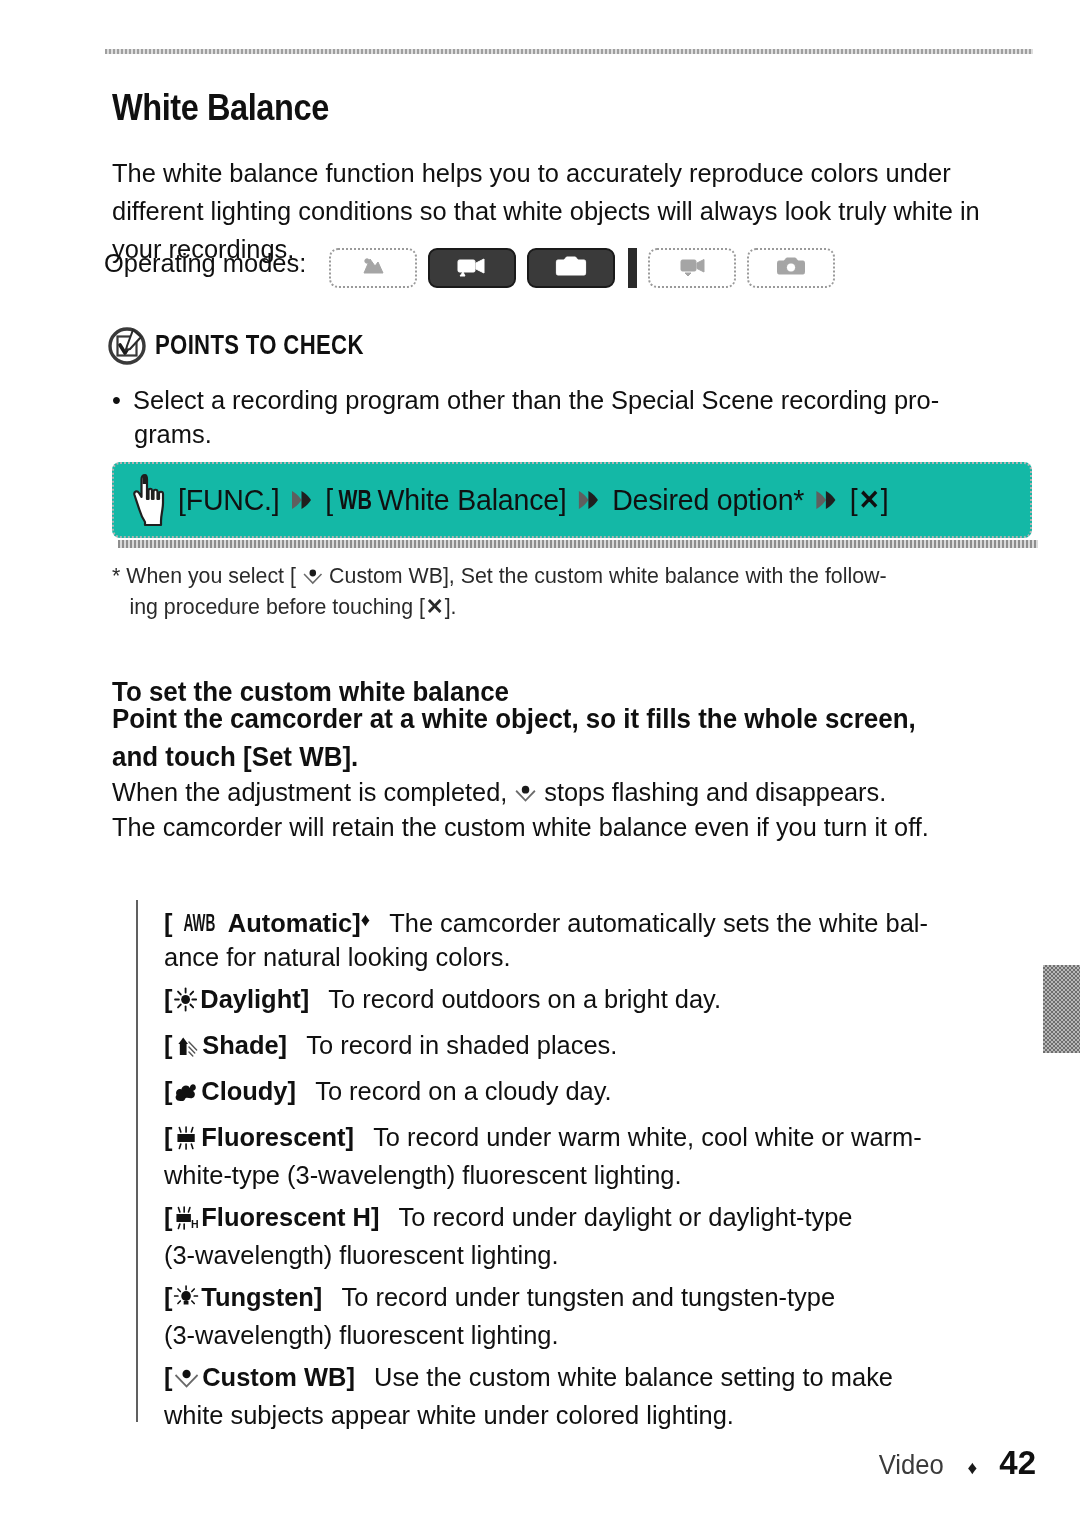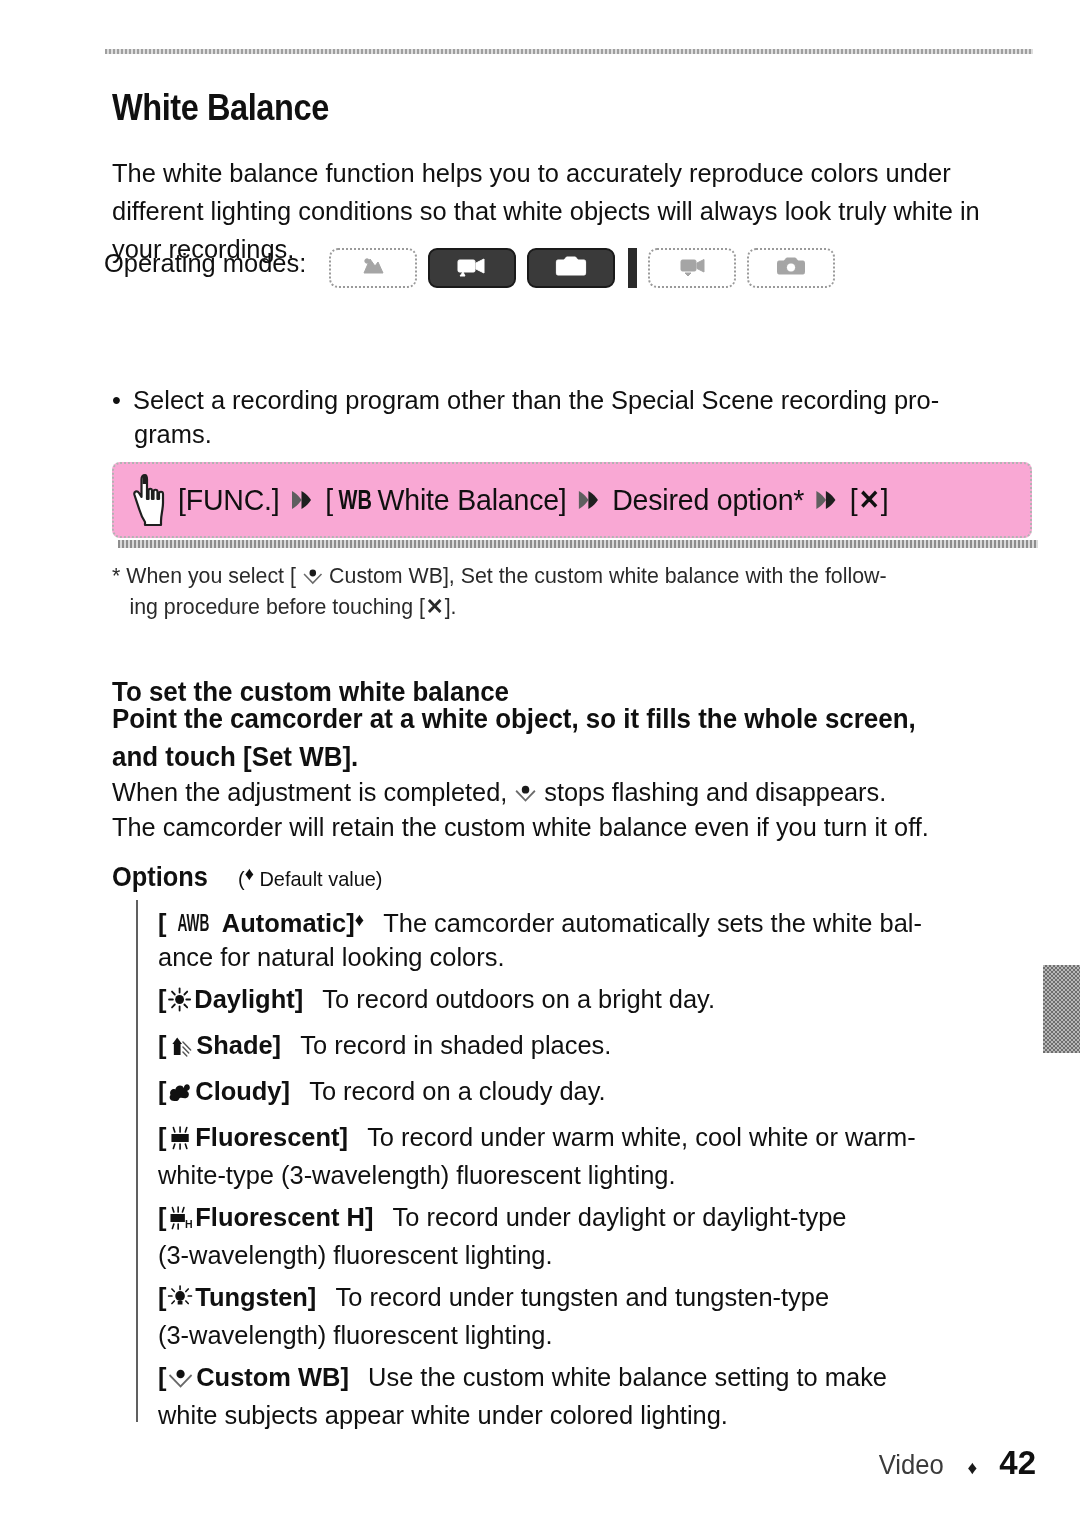--- a/index.html
+++ b/index.html
@@ -125,21 +125,21 @@
     transform-origin: left top;
   }
 
   
   .procbar {
     position: absolute;
     left: 112px; top: 462px;
     width: 920px; height: 76px;
     border: 2px dotted #b3b3b3;
     border-radius: 8px;
-    background: #f9a8d4;
+    background: #14b8a6;
     display: flex; align-items: center;
   }
   .procbar-shadow {
     position: absolute;
     left: 118px; top: 540px;
     width: 920px; height: 8px;
     background: repeating-linear-gradient(90deg,#8e8e8e 0 2px,#dadada 2px 4px);
   }
   .hand-icon { width: 38px; height: 58px; margin-left: 16px; margin-right: 10px; }
   .proc-text {
@@ -234,21 +234,21 @@
 
   .opt-rule {
     position: absolute;
     left: 136px; top: 900px;
     width: 2px; height: 522px;
     background: #606060;
   }
 
   .opt-list {
     position: absolute;
-    left: 158px; top: 903px;
+    left: 164px; top: 903px;
     width: 880px;
   }
   .opt {
     font-size: 26.5px;
     line-height: 34px;
     margin-bottom: 8px;
     transform: scaleX(0.96);
     transform-origin: left top;
   }
   .opt .name {
@@ -349,20 +349,31 @@
     <span class="mode-box dim">
       <span>
         <svg width="32" height="24" viewBox="0 0 32 24">
           <path d="M4 7 h5 l2.5-3 h9 L23 7 h5 a1.5 1.5 0 0 1 1.5 1.5 v10 A1.5 1.5 0 0 1 28 20 H4 a1.5 1.5 0 0 1-1.5-1.5 V8.5 A1.5 1.5 0 0 1 4 7 Z"></path>
           <circle cx="16" cy="13.5" r="4.6" fill="#ffffff"></circle>
         </svg>
       </span>
     </span>
   </div>
 
+  <div class="ptc">
+    <span class="ptc-badge">
+      <svg width="40" height="42" viewBox="0 0 40 42">
+        <circle cx="19" cy="22" r="17" fill="none" stroke="#3a3a3a" stroke-width="3.4"></circle>
+        <rect x="9.5" y="12.5" width="19" height="19" fill="none" stroke="#3a3a3a" stroke-width="2.2"></rect>
+        <path d="M12 21 L17 29 L27 12" fill="none" stroke="#1a1a1a" stroke-width="3.6" stroke-linecap="round" stroke-linejoin="round"></path>
+        <path d="M25 6 L33 13 L22 25 L18 26 L19 22 Z" fill="#ffffff" stroke="#2a2a2a" stroke-width="2"></path>
+      </svg>
+    </span>
+    <span class="ptc-title">POINTS TO CHECK</span>
+  </div>
 
   <div class="bullet-row">
     <span class="bullet-dot">•</span><span class="bullet-text">Select a recording program other than the Special Scene recording pro-</span>
   </div>
   <div class="bullet-cont">grams.</div>
 
   <div class="procbar">
     <span class="hand-icon">
       <svg width="38" height="58" viewBox="0 0 38 58">
         <path d="M15 4 C12.5 4 11.5 6 11.5 8.5 L11.5 26 L9 22 C7 19 3.5 20.5 4.5 24 L9.5 39 C11 44 13 48 15 51 L15 54 L31 54 L31 50 C31 44 33 38 33 32 L33 23 C33 20 29 20 29 23 L29 28 L27.5 28 L27.5 21 C27.5 18 23.5 18 23.5 21 L23.5 28 L22 28 L22 20 C22 17 18.5 17 18.5 20 L18.5 28 L17 28 L17 8.5 C17 6 16.5 4 15 4 Z" fill="#ffffff" stroke="#1f1f1f" stroke-width="2.2" stroke-linejoin="round"></path>
@@ -421,24 +432,20 @@
     <span>
       <svg width="24" height="20" viewBox="0 0 22 18" style="vertical-align:-3px">
         <ellipse cx="11" cy="5" rx="3.6" ry="3.6" fill="#1a1a1a"></ellipse>
         <path d="M2 6 L11 15 L20 6" fill="none" stroke="#6a6a6a" stroke-width="1.7"></path>
       </svg>
     </span>
     <span>stops flashing and disappears.</span><br>
     <span>The camcorder will retain the custom white balance even if you turn it off.</span>
   </div>
 
-  <div class="opt-head">
-    <span class="opt-head-title">Options</span>
-    <span class="opt-head-note"><span>(</span><span class="diamond">♦</span> <span>Default value)</span></span>
-  </div>
 
   <div class="opt-rule"></div>
 
   <div class="opt-list">
 
     <div class="opt">
       <span class="name"><span>[</span><span class="awb-glyph opt-ico">AWB</span><span>Automatic]</span><span class="diamond">♦</span></span><span class="gap"></span><span class="desc">The camcorder automatically sets the white bal-</span><br>
       <span class="desc">ance for natural looking colors.</span>
     </div>
 

